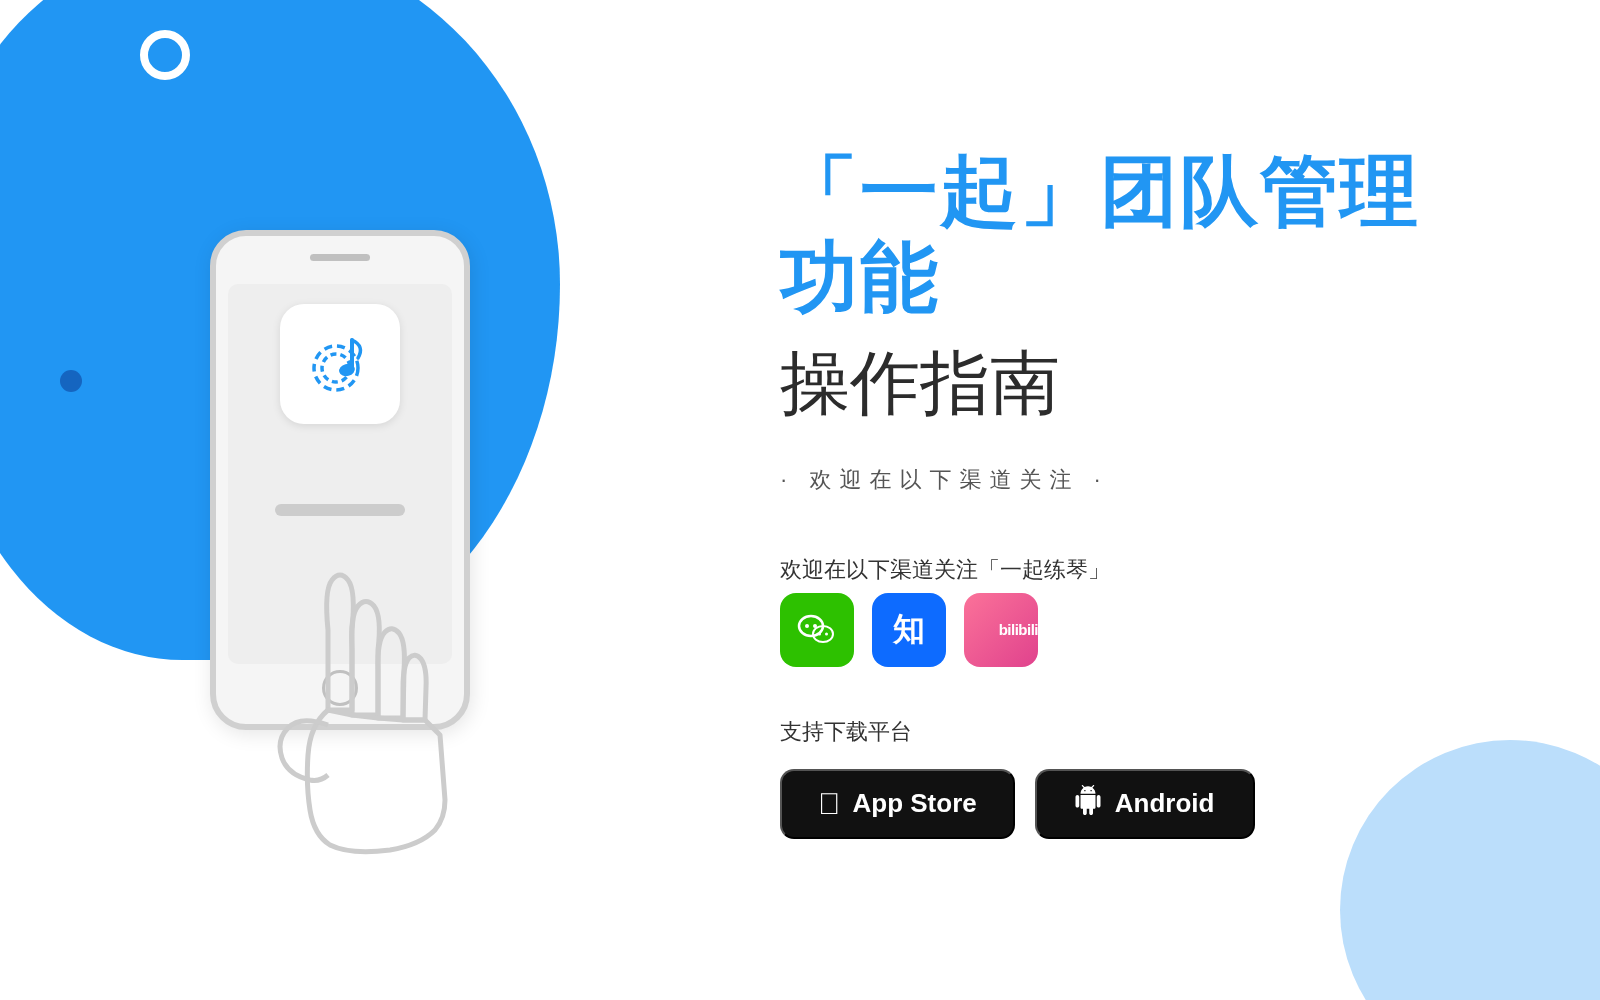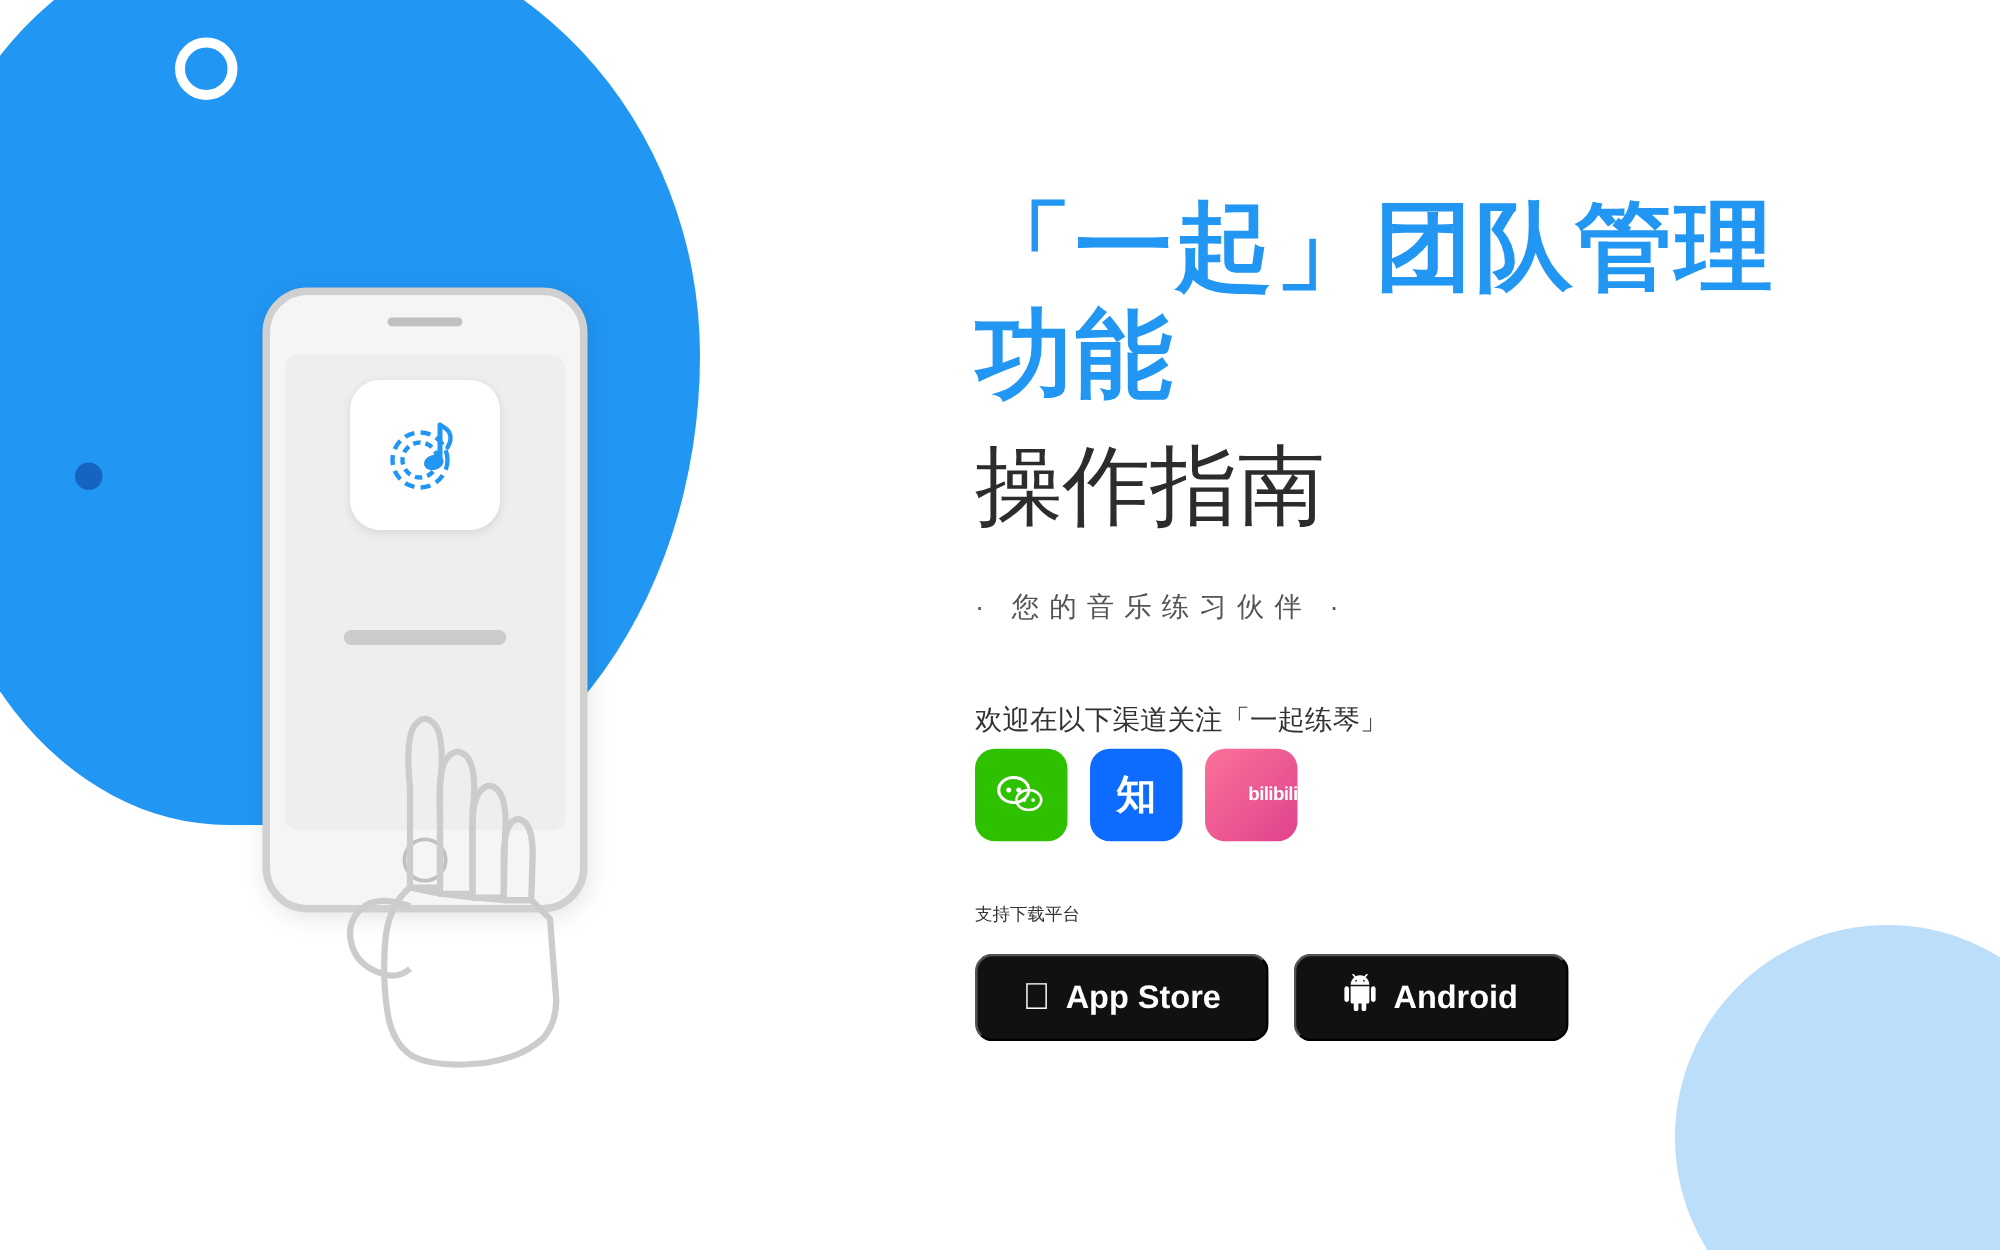--- a/index.html
+++ b/index.html
@@ -251,21 +251,21 @@
       display: flex;
       align-items: center;
       justify-content: flex-end;
       font-size: 18px;
       font-weight: 900;
       color: #ffffff;
       letter-spacing: -1px;
     }
 
     .download-label {
-      font-size: 14px;
+      font-size: 22px;
       color: #333333;
       margin-bottom: 22px;
     }
 
     .download-buttons {
       display: flex;
       flex-direction: row;
       gap: 20px;
     }
 
@@ -351,21 +351,21 @@
 
       <path d="M148 155 Q120 145 108 158 Q96 170 102 188 Q108 205 130 210 Q140 212 148 205" fill="none" stroke="#cccccc" stroke-width="5" stroke-linejoin="round"></path>
     </svg>
   </div>
 </div>
 
 <div class="right-area">
 
   <h1 class="main-title">「一起」团队管理功能</h1>
   <h2 class="sub-title">操作指南</h2>
-  <p class="tagline">· 您的音乐练习伙伴 ·</p>
+  <p class="tagline">· 欢迎在以下渠道关注 ·</p>
 
   <p class="channel-label">欢迎在以下渠道关注「一起练琴」</p>
 
   <div class="channel-icons">
     <div class="channel-icon-wechat">
 
       <svg width="44" height="44" viewBox="0 0 44 44" xmlns="http://www.w3.org/2000/svg">
         <ellipse cx="16" cy="18" rx="12" ry="10" fill="none" stroke="white" stroke-width="2.5"></ellipse>
         <circle cx="12" cy="18" r="2" fill="white"></circle>
         <circle cx="20" cy="18" r="2" fill="white"></circle>

